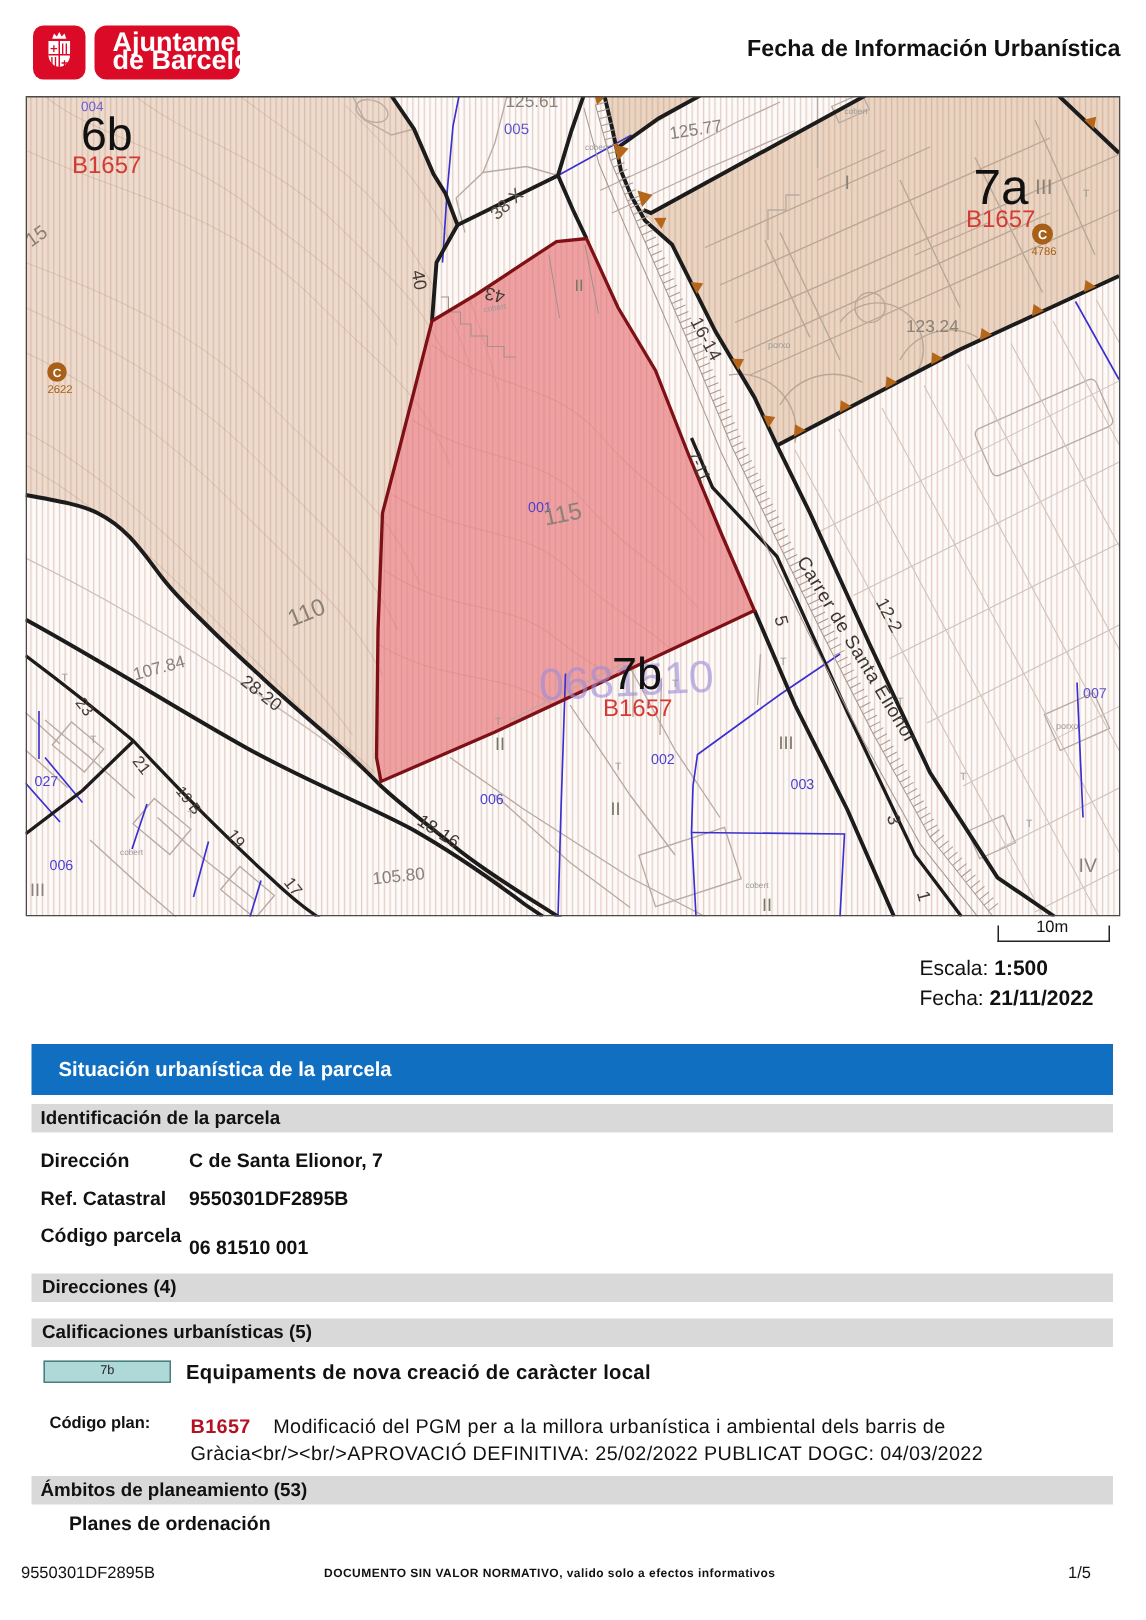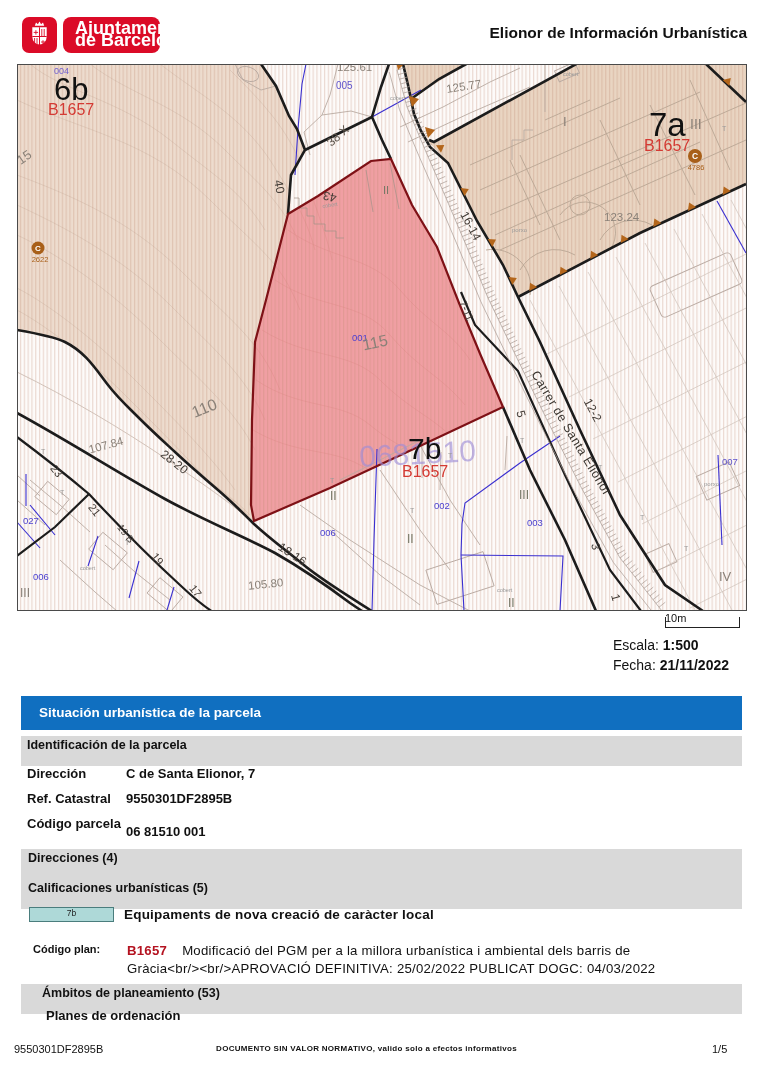--- a/index.html
+++ b/index.html
@@ -1,19 +1,19 @@
 <!DOCTYPE html>
 <html><head>
 <meta charset="utf-8">
 <style>
 html,body{margin:0;padding:0;}
 body{width:764px;height:1080px;position:relative;background:#fff;
   font-family:"Liberation Sans",sans-serif;overflow:hidden;}
 .abs{position:absolute;}
-.bar{position:absolute;left:21px;width:721px;height:30px;background:#d9d9d9;
+.bar{position:absolute;left:21px;width:721px;height:19px;background:#d9d9d9;
   font-weight:bold;font-size:12.5px;color:#111;line-height:19px;}
 .rowlab{position:absolute;font-size:13px;color:#111;font-weight:bold;}
 </style>
 </head>
 <body>
 
 <div class="abs" style="left:22px;top:17px;width:35px;height:36px;background:#db0b27;border-radius:7px;"></div>
 <svg class="abs" style="left:22px;top:17px" width="35" height="36" viewBox="0 0 35 36">
   <path d="M12.8 8.8 l1.2-3.4 1.9 1.9 1.6-2.9 1.6 2.9 1.9-1.9 1.2 3.4 z" fill="#fff"></path>
   <path d="M10.3 10.3 h14.4 v9.2 a7.2 8 0 0 1 -14.4 0 z" fill="#fff"></path>
@@ -22,21 +22,21 @@
     <path d="M10.3 19.5 h14.4" stroke-width="1"></path>
     <path d="M19.8 12 v7.5 M22.2 12 v7.5" stroke-width="0.9"></path>
     <path d="M12.6 21 v5.5 M15 21 v7" stroke-width="0.9"></path>
     <path d="M13.9 13.2 v4.4 M11.7 15.4 h4.4" stroke-width="0.9"></path>
     <path d="M21 23.2 v4 M19 25 h4" stroke-width="0.9"></path>
   </g>
 </svg>
 <div class="abs" style="left:63px;top:17px;width:97px;height:36px;background:#db0b27;border-radius:8px;"></div>
 <div class="abs" style="left:75px;top:22px;font-weight:bold;color:#fff;font-size:18px;line-height:12px;">Ajuntament<br>de Barcelona</div>
 
-<div class="abs" style="left:0;top:24px;width:747px;text-align:right;font-weight:bold;font-size:15.5px;color:#111;">Elionor de Información Urbanística</div>
+<div class="abs" style="left:0;top:24px;width:747px;text-align:right;font-weight:bold;font-size:15.5px;color:#111;">Fecha de Información Urbanística</div>
 
 <svg id="map" class="abs" style="left:17px;top:64px" width="730" height="547" viewBox="17 64 730 547">
 <defs>
   <pattern id="hat" width="3.8" height="10" patternUnits="userSpaceOnUse">
     <rect x="1.2" y="0" width="0.9" height="10" fill="#c08a72" opacity="0.40"></rect>
   </pattern>
   <clipPath id="slope">
     <path d="M17,64 L261,64 L276,86 L289,116 L297,129 L305,150 L291,175 L288,214 L266,300 L255,342 L252,420 L251,505 L254,524 C247,517 232,502 218,490 C204,478 190,466 175,452 C162,440 152,431 139,418 C128,407 118,398 108,385 C95,368 85,352 65,342 C55,337 40,334 17,330 Z"></path>
     <path d="M288,214 L318,196 L371,161 L391,159 L412,205 L437,247 L459,303 L481,356 L503,407 L420,446 L330,488 L254,521 L251,505 L252,420 L255,342 L266,300 Z"></path>
   </clipPath>
@@ -311,21 +311,21 @@
   <text x="684" y="551" font-size="7" fill="#999">T</text>
   <text x="41" y="454" font-size="7" fill="#999">T</text>
   <text x="60" y="495" font-size="7" fill="#999">T</text>
   <text x="125" y="545" font-size="7" fill="#999">T</text>
 </g>
 
 <rect x="17.5" y="64.5" width="729" height="546" fill="none" stroke="#4a4a4a" stroke-width="1"></rect>
 </svg>
 
 <div class="abs" style="left:665px;top:617px;width:73px;height:10px;border-left:1.5px solid #222;border-right:1.5px solid #222;border-bottom:1.5px solid #222;"></div>
-<div class="abs" style="left:665px;top:612px;width:73px;text-align:left;font-size:11px;color:#111;">10m</div>
+<div class="abs" style="left:665px;top:612px;width:73px;text-align:center;font-size:11px;color:#111;">10m</div>
 <div class="abs" style="left:613px;top:637px;font-size:14px;color:#111;">Escala: <b>1:500</b></div>
 <div class="abs" style="left:613px;top:657px;font-size:14px;color:#111;">Fecha: <b>21/11/2022</b></div>
 
 <div class="abs" style="left:21px;top:696px;width:721px;height:34px;background:#106fc0;"></div>
 <div class="abs" style="left:39px;top:696px;height:34px;line-height:34px;color:#fff;font-weight:bold;font-size:13.5px;">Situación urbanística de la parcela</div>
 
 <div class="bar" style="top:736px;"><span style="margin-left:6px">Identificación de la parcela</span></div>
 <div class="rowlab" style="left:27px;top:766px;">Dirección</div>
 <div class="rowlab" style="left:126px;top:766px;">C de Santa Elionor, 7</div>
 <div class="rowlab" style="left:27px;top:791px;">Ref. Catastral</div>
@@ -336,18 +336,18 @@
 <div class="bar" style="top:849px;"><span style="margin-left:7px">Direcciones (4)</span></div>
 <div class="bar" style="top:879px;"><span style="margin-left:7px">Calificaciones urbanísticas (5)</span></div>
 
 <div class="abs" style="left:29px;top:907px;width:85px;height:15px;background:#aed9d8;border:1px solid #4a7d7d;box-sizing:border-box;"></div>
 <div class="abs" style="left:29px;top:908px;width:85px;text-align:center;font-size:8.5px;color:#222;">7b</div>
 <div class="abs" style="left:124px;top:907px;font-weight:bold;font-size:13.5px;letter-spacing:0.2px;color:#111;">Equipaments de nova creació de caràcter local</div>
 
 <div class="abs" style="left:33px;top:943px;font-weight:bold;font-size:11px;color:#111;">Código plan:</div>
 <div class="abs" style="left:127px;top:942px;width:575px;font-size:13.2px;letter-spacing:0.25px;color:#111;line-height:18px;"><b style="color:#b41220">B1657</b><span style="display:inline-block;width:15px"></span>Modificació del PGM per a la millora urbanística i ambiental dels barris de<br>Gràcia&lt;br/&gt;&lt;br/&gt;APROVACIÓ DEFINITIVA: 25/02/2022 PUBLICAT DOGC: 04/03/2022</div>
 
-<div class="bar" style="top:984px;"><span style="margin-left:21px">Ámbitos de planeamiento (53)</span></div>
+<div class="bar" style="top:984px;"><span style="margin-left:6px">Ámbitos de planeamiento (53)</span></div>
 <div class="abs" style="left:46px;top:1008px;font-weight:bold;font-size:13px;color:#111;">Planes de ordenación</div>
 
 <div class="abs" style="left:14px;top:1043px;font-size:11px;color:#111;">9550301DF2895B</div>
 <div class="abs" style="left:0;top:1044px;width:733px;text-align:center;font-weight:bold;font-size:8px;letter-spacing:0.3px;color:#111;">DOCUMENTO SIN VALOR NORMATIVO, valido solo a efectos informativos</div>
 <div class="abs" style="left:712px;top:1043px;font-size:11px;color:#111;">1/5</div>
 
 </body></html>

